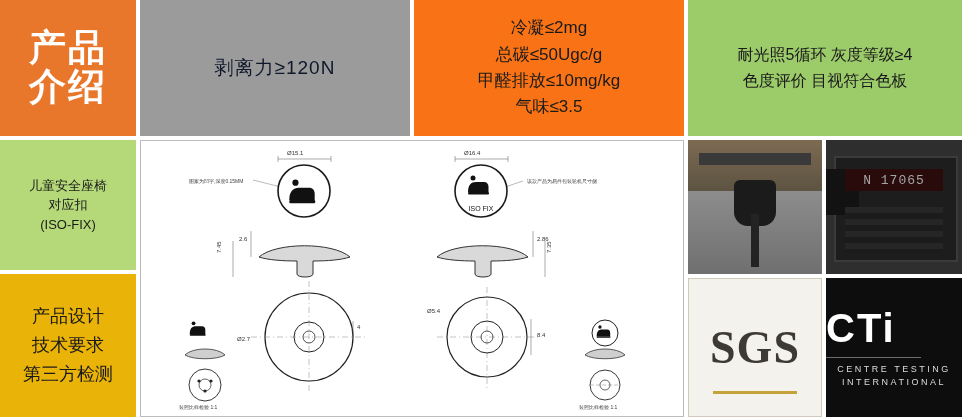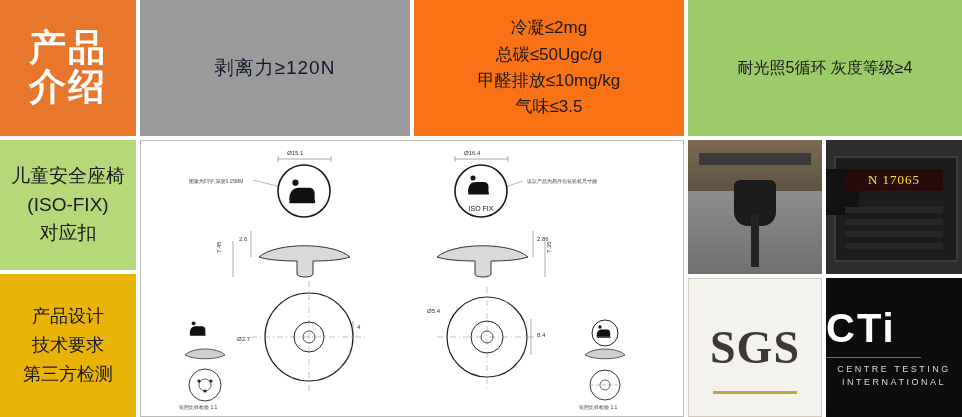--- a/index.html
+++ b/index.html
@@ -15,21 +15,21 @@
   .gray-box .txt{font-size:19px;letter-spacing:1px;}
 
   .green-box{left:414px;top:0;width:270px;height:136px;background:#f97316;color:#1a1a1a;}
   .green-box .txt{font-size:17px;line-height:1.55;}
 
   .green-box2{left:688px;top:0;width:274px;height:136px;background:#9ccb6a;color:#1a1a1a;}
   .green-box2 .txt{font-size:16px;line-height:1.6;}
 
   
   .lab1{left:0;top:140px;width:136px;height:130px;background:#b5d979;color:#1a1a1a;}
-  .lab1 .txt{font-size:19px;line-height:1.5;}
+  .lab1 .txt{font-size:13px;line-height:1.5;}
   .lab2{left:0;top:274px;width:136px;height:143px;background:#eab308;color:#1a1a1a;}
   .lab2 .txt{font-size:18px;line-height:1.6;}
 
   
   .draw{position:absolute;left:140px;top:140px;width:544px;height:277px;background:#fff;border:1px solid #bcbcbc;box-sizing:border-box;}
   .draw svg{display:block;}
 
   
   .ph{position:absolute;box-sizing:border-box;overflow:hidden;}
   .ph1{left:688px;top:140px;width:134px;height:134px;background:#6e6252;}
@@ -40,21 +40,21 @@
   
   .p1a{position:absolute;left:0;top:0;width:100%;height:38%;background:linear-gradient(180deg,#7d6a52,#5d5342);}
   .p1b{position:absolute;left:0;top:38%;width:100%;height:62%;background:linear-gradient(180deg,#8d8d8d,#6f6f6f);}
   .p1clamp{position:absolute;left:34%;top:30%;width:32%;height:34%;background:#1b1b1b;border-radius:6px 6px 14px 14px;}
   .p1rod{position:absolute;left:47%;top:55%;width:6%;height:40%;background:#232323;}
   .p1bar{position:absolute;left:8%;top:10%;width:84%;height:9%;background:#3a3a3a;}
 
   
   .p2panel{position:absolute;left:6%;top:12%;width:88%;height:76%;background:#1d1d1d;border:2px solid #3b3b3b;}
   .p2disp{position:absolute;left:14%;top:22%;width:72%;height:16%;background:#2a0b0b;display:flex;align-items:center;justify-content:center;}
-  .p2disp span{color:#fde047;font-family:Liberation Serif, serif;font-size:13px;letter-spacing:1px;}
+  .p2disp span{color:#a3a3a3;font-family:Liberation Mono, monospace;font-size:13px;letter-spacing:1px;}
   .p2clamp{position:absolute;left:-2%;top:22%;width:26%;height:34%;background:#121212;border-radius:4px;}
   .p2grid{position:absolute;left:14%;top:50%;width:72%;height:34%;background:repeating-linear-gradient(180deg,#262626 0 6px,#1b1b1b 6px 12px);}
 
   
   .sgs{position:absolute;left:0;top:0;width:100%;height:100%;background:#f4f2ec;display:flex;align-items:center;justify-content:center;}
   .sgs .word{font-family:"Liberation Serif","DejaVu Serif",serif;font-weight:bold;font-size:46px;color:#3d3a33;letter-spacing:1px;}
   .sgs .bar{position:absolute;left:18%;bottom:16%;width:64%;height:3px;background:#c6a33a;}
 
   
   .cti{position:absolute;left:0;top:0;width:100%;height:100%;background:#0d0d0d;display:flex;flex-direction:column;justify-content:center;color:#fff;}
@@ -87,28 +87,29 @@
       <div>冷凝≤2mg</div>
       <div>总碳≤50Ugc/g</div>
       <div>甲醛排放≤10mg/kg</div>
       <div>气味≤3.5</div>
     </div>
   </div>
 
   <div class="cell green-box2">
     <div class="txt">
       <div>耐光照5循环  灰度等级≥4</div>
+      <div>色度评价  目视符合色板</div>
     </div>
   </div>
 
   <div class="cell lab1">
     <div class="txt">
       <div>儿童安全座椅</div>
+      <div>对应扣</div>
       <div>(ISO-FIX)</div>
-      <div>对应扣</div>
     </div>
   </div>
 
   <div class="cell lab2">
     <div class="txt">
       <div>产品设计</div>
       <div>技术要求</div>
       <div>第三方检测</div>
     </div>
   </div>

